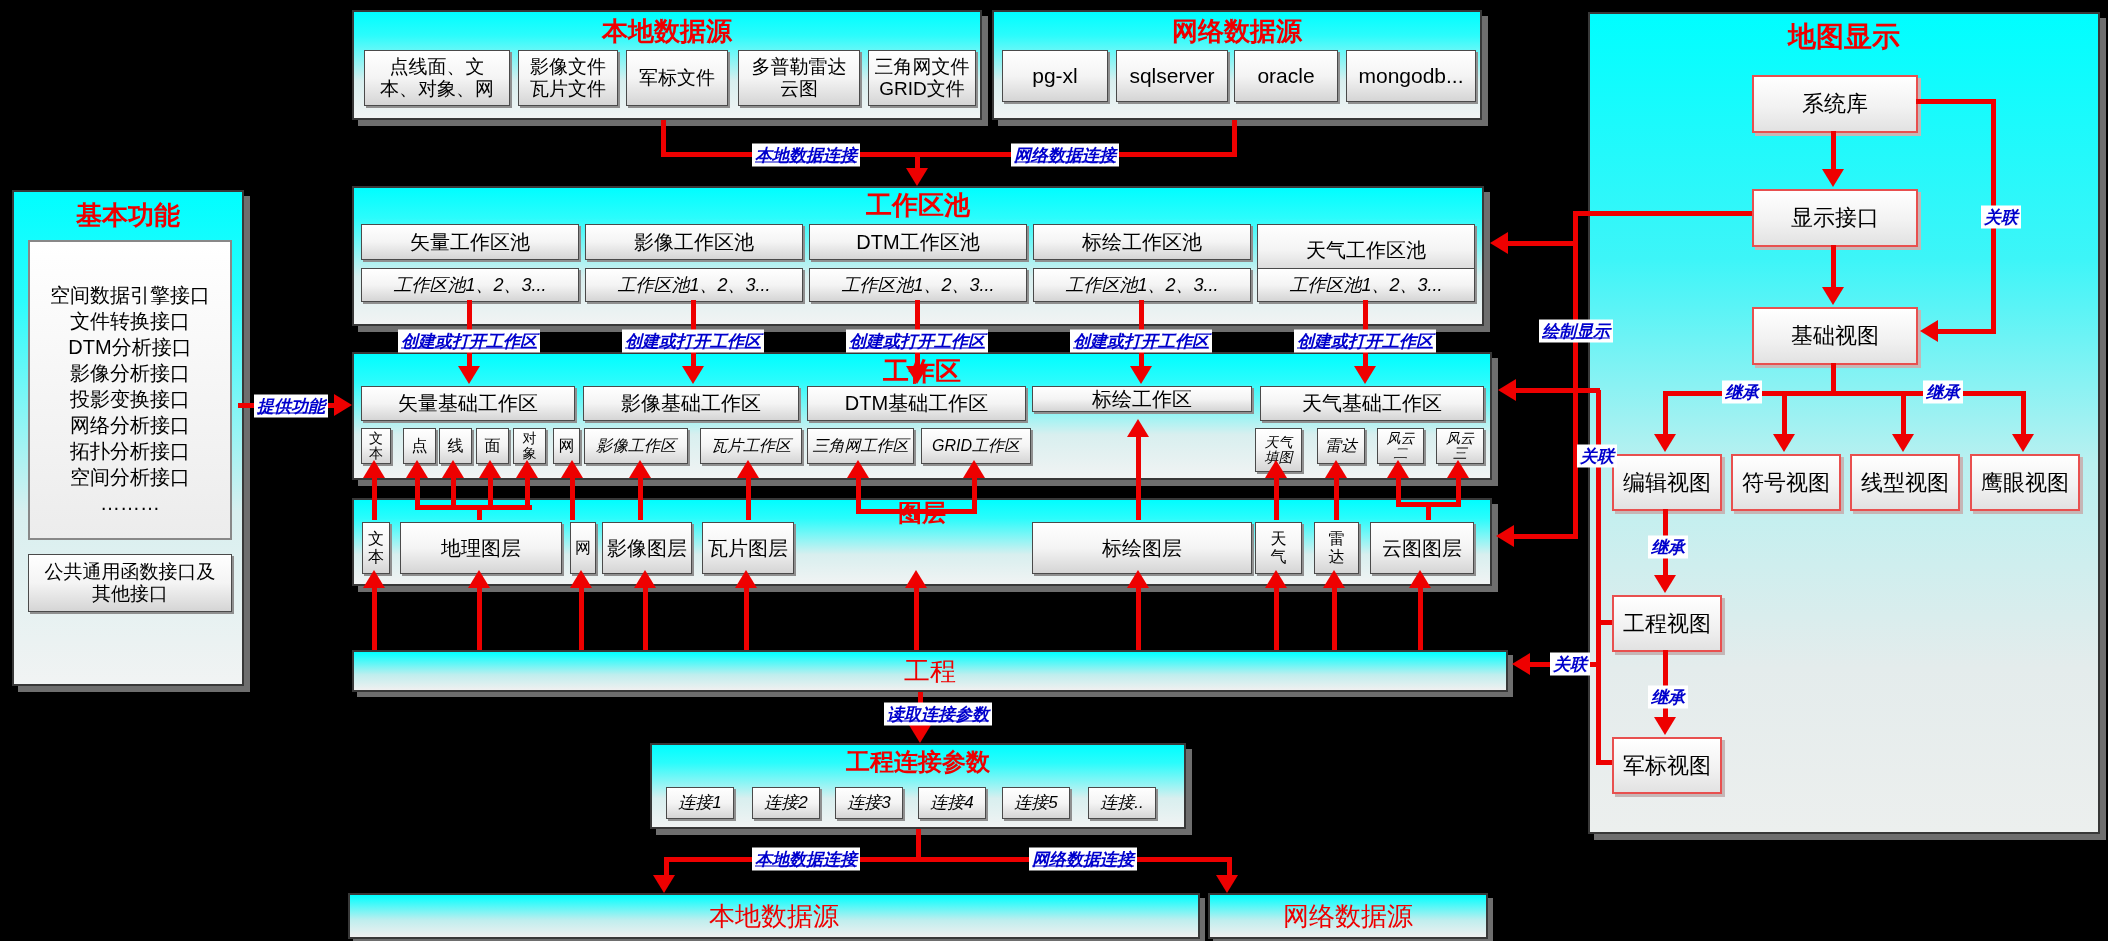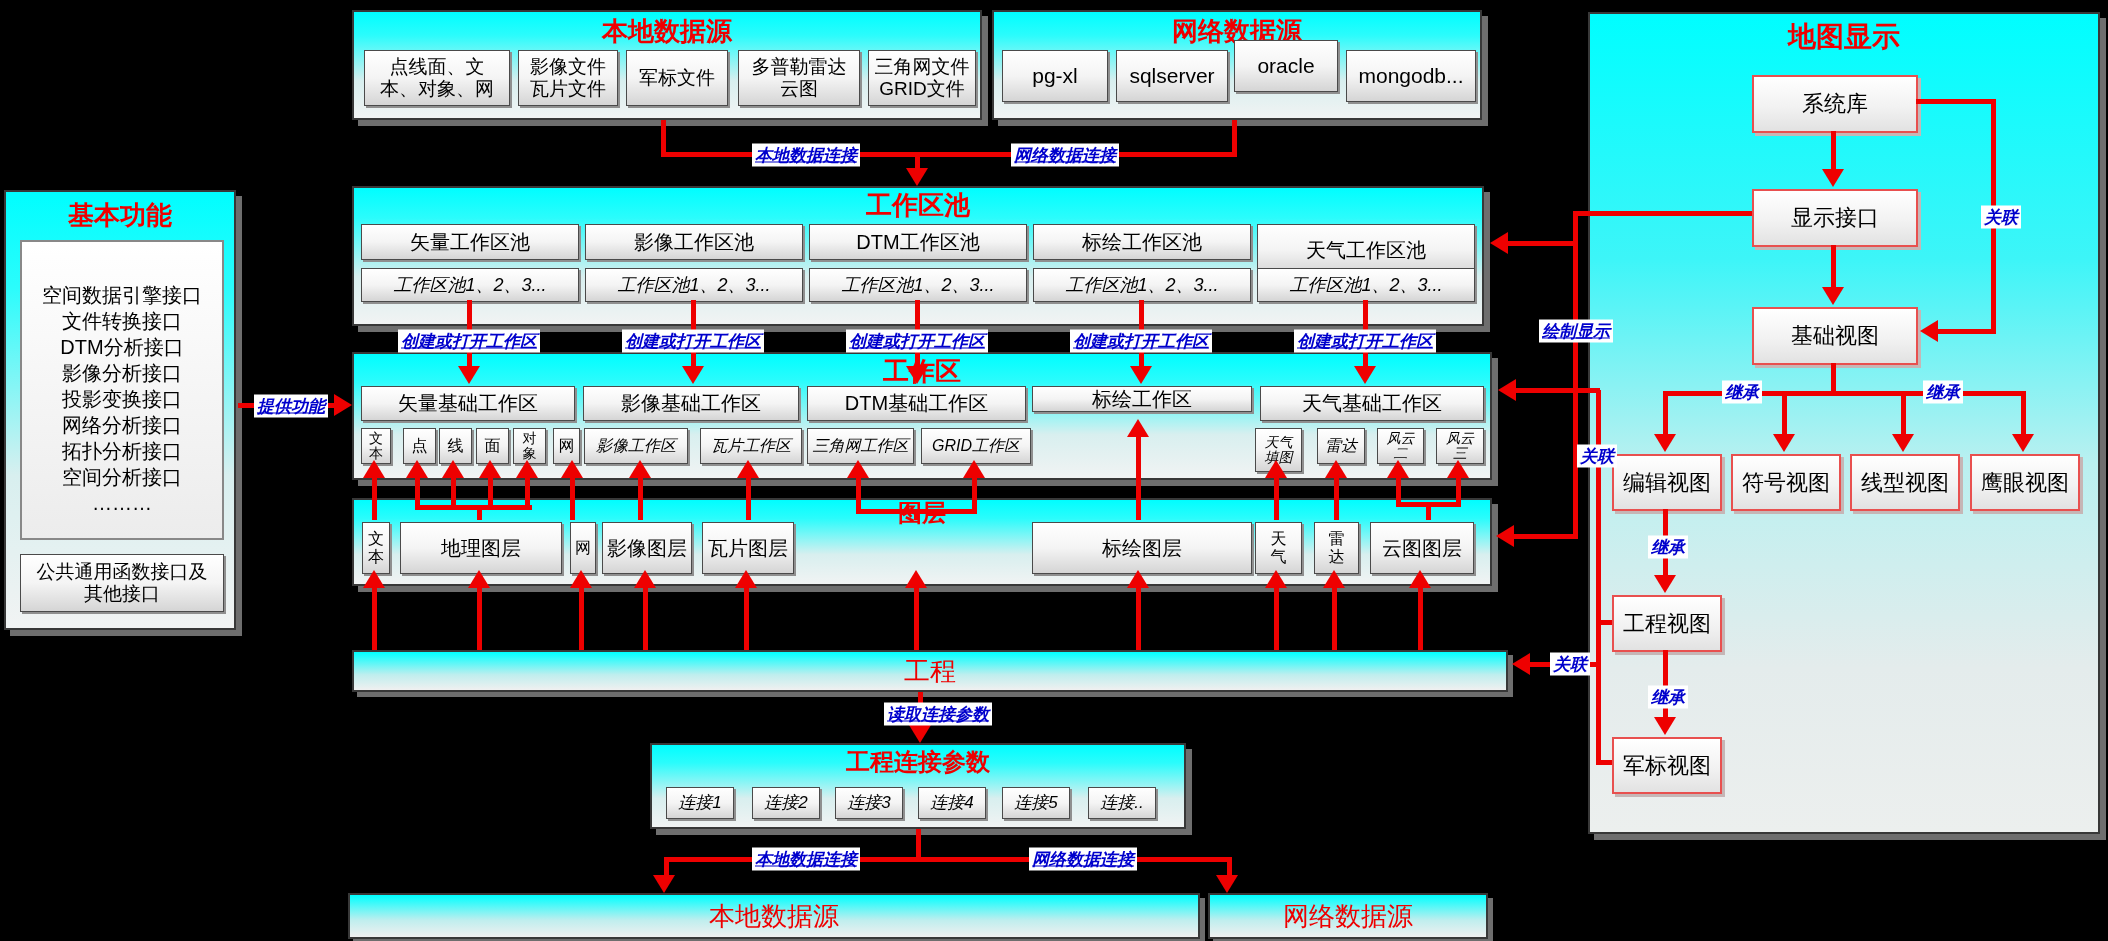--- a/index.html
+++ b/index.html
@@ -26,21 +26,21 @@
   .ah.r{border-top:11px solid transparent;border-bottom:11px solid transparent;border-left:18px solid #ee0000}
   .lbl{position:absolute;transform:translate(-50%,-50%);background:#ffffff;color:#0000cc;font-style:italic;font-weight:bold;font-size:17px;padding:0 3px;white-space:nowrap;z-index:30}
   .un{text-decoration:underline}
   i{display:block;z-index:20}
 </style>
 </head>
 <body>
 
 <div id="canvas">
 
-  <div class="panel" style="left:4px;top:190px;width:232px;height:440px">
+  <div class="panel" style="left:12px;top:190px;width:232px;height:496px">
     <div class="ptitle" style="top:8px">基本功能</div>
     <div class="wbox" style="left:14px;top:48px;width:204px;height:300px;padding-top:40px">空间数据引擎接口
 文件转换接口
 DTM分析接口
 影像分析接口
 投影变换接口
 网络分析接口
 拓扑分析接口
 空间分析接口
 ………</div>
@@ -58,21 +58,21 @@
     <div class="box" style="left:384px;top:38px;width:122px;height:56px;font-size:19px">多普勒雷达
 云图</div>
     <div class="box" style="left:514px;top:38px;width:108px;height:56px;font-size:19px">三角网文件
 GRID文件</div>
   </div>
 
   <div class="panel" style="left:992px;top:10px;width:490px;height:110px">
     <div class="ptitle" style="top:4px">网络数据源</div>
     <div class="box" style="left:8px;top:38px;width:106px;height:52px;font-size:21px">pg-xl</div>
     <div class="box" style="left:122px;top:38px;width:112px;height:52px;font-size:21px">sqlserver</div>
-    <div class="box" style="left:240px;top:28px;width:104px;height:52px;font-size:21px">oracle</div>
+    <div class="box" style="left:240px;top:38px;width:104px;height:52px;font-size:21px">oracle</div>
     <div class="box" style="left:352px;top:38px;width:130px;height:52px;font-size:21px">mongodb...</div>
   </div>
 
   <div class="panel" style="left:352px;top:186px;width:1132px;height:140px">
     <div class="ptitle" style="top:2px">工作区池</div>
     <div class="box" style="left:7px;top:36px;width:218px;height:36px">矢量工作区池</div>
     <div class="box" style="left:231px;top:36px;width:218px;height:36px">影像工作区池</div>
     <div class="box" style="left:455px;top:36px;width:218px;height:36px">DTM工作区池</div>
     <div class="box" style="left:679px;top:36px;width:218px;height:36px">标绘工作区池</div>
     <div class="box" style="left:903px;top:36px;width:218px;height:52px">天气工作区池</div>

